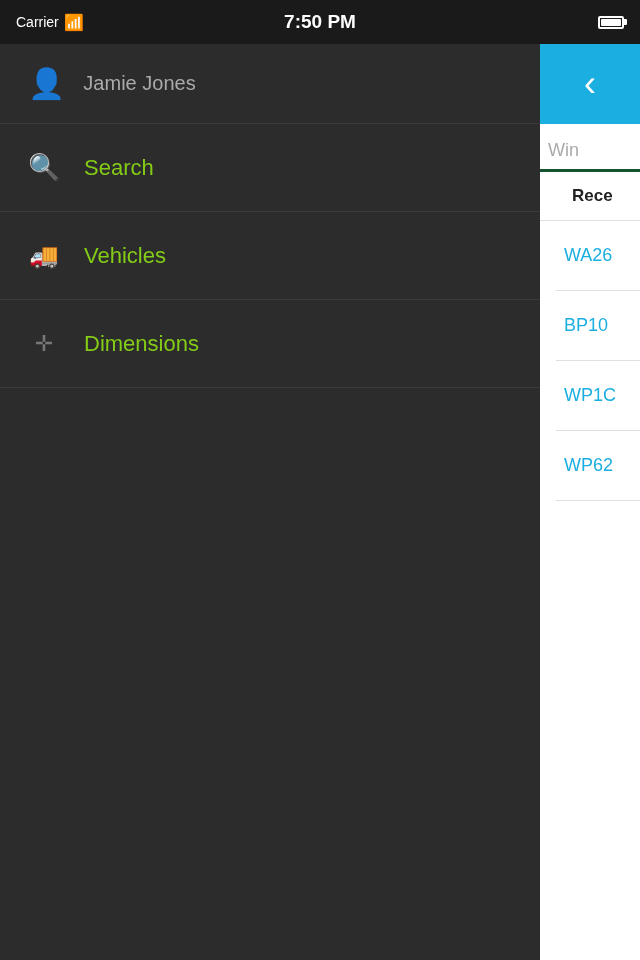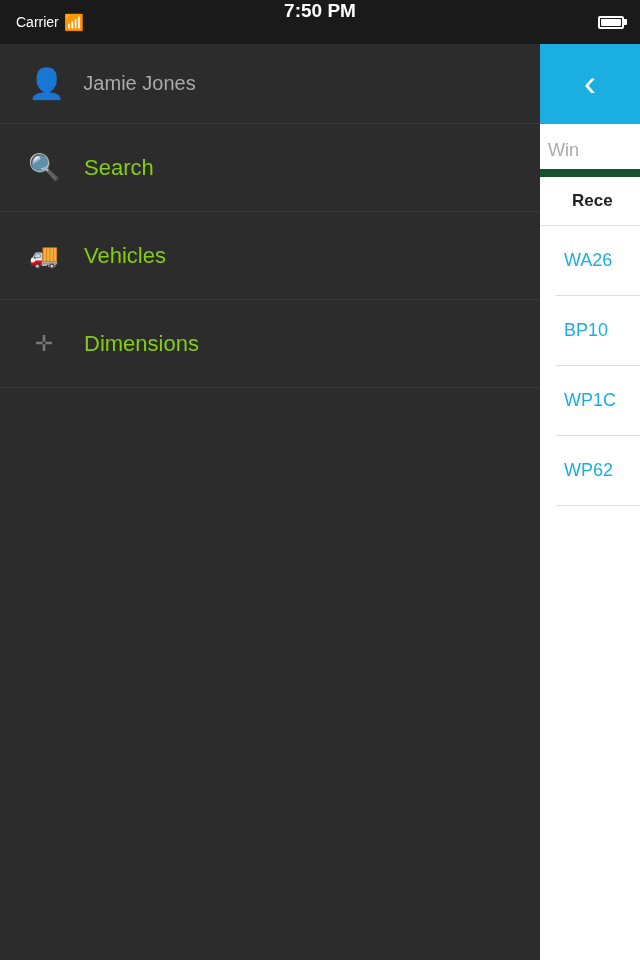--- a/index.html
+++ b/index.html
@@ -11,20 +11,21 @@
       background: #2c2c2c;
       position: relative;
     }
 
     
     .status-bar {
       width: 640px;
       height: 44px;
       background: #1a1a1a;
       display: flex;
+      align-items: center;
       justify-content: space-between;
       padding: 0 16px;
       position: relative;
     }
     .status-left {
       font-size: 14px;
       color: #fff;
       display: flex;
       align-items: center;
       gap: 6px;
@@ -156,21 +157,21 @@
     }
     .back-button {
       color: #fff;
       font-size: 30px;
       cursor: pointer;
     }
 
     
     .right-panel-tab {
       padding: 16px 8px 0 8px;
-      border-bottom: 8px solid #14532d;
+      border-bottom: 3px solid #14532d;
       padding-bottom: 8px;
     }
     .tab-text {
       color: #aaa;
       font-size: 18px;
     }
 
     
     .recent-label {
       padding: 14px 8px;

